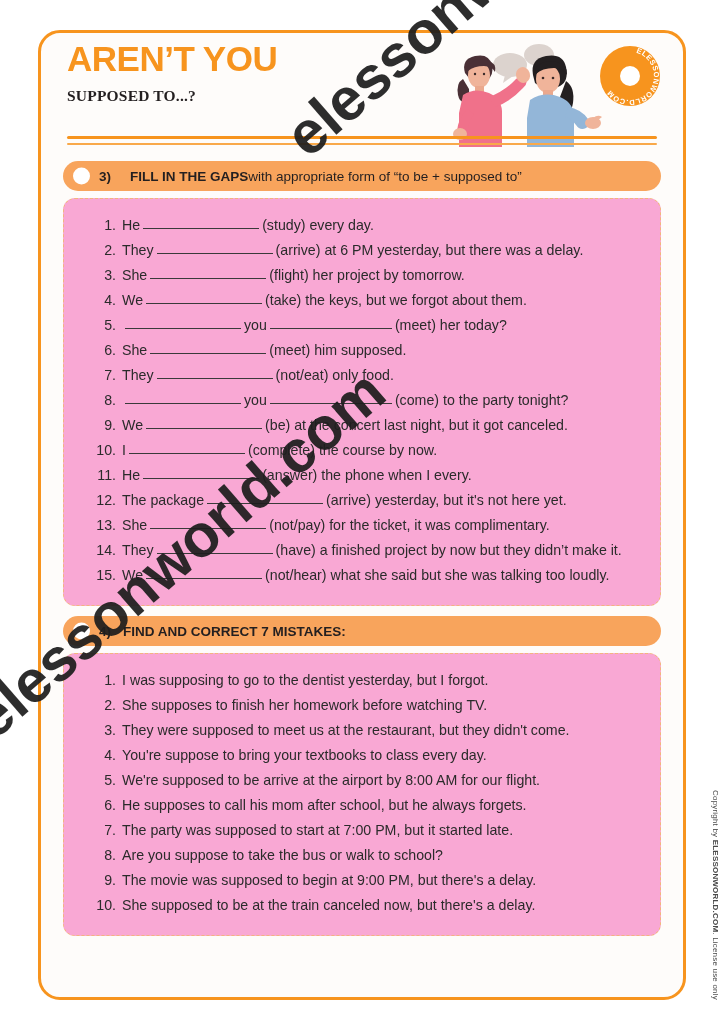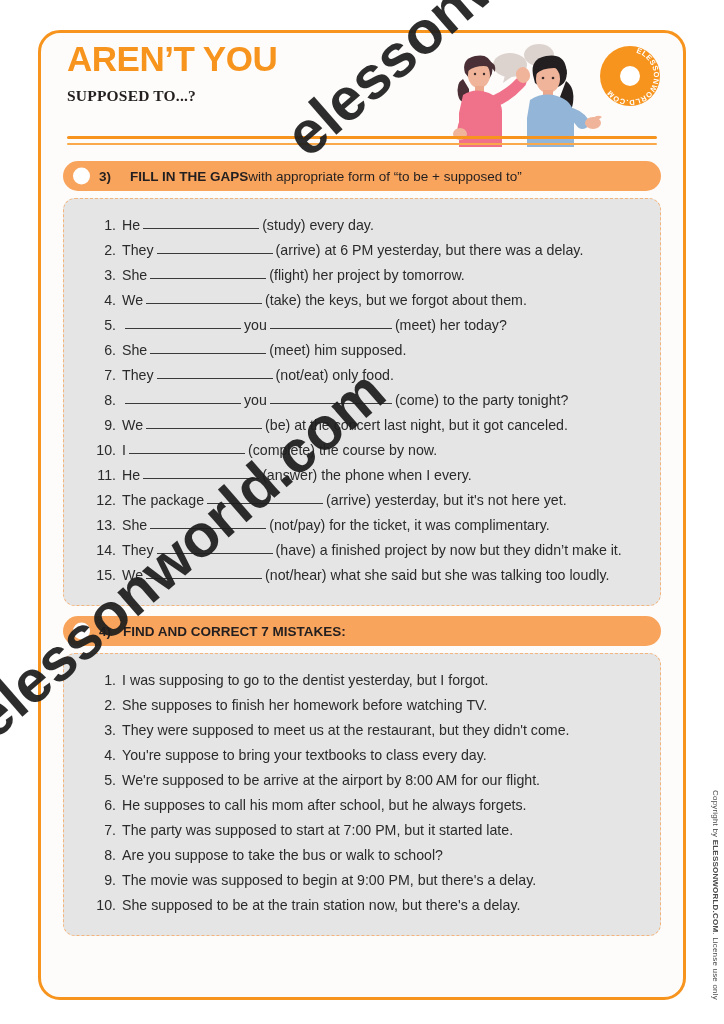--- a/index.html
+++ b/index.html
@@ -110,21 +110,21 @@
     background: #ffffff;
   }
   .sh-num { font-weight: bold; white-space: nowrap; }
   .sh-rest { font-weight: normal; white-space: nowrap; }
 
   .section-body {
     border: 1.3px dashed #F3B57E;
     border-radius: 12px;
     margin-top: 7px;
     padding: 15px 18px 16px 18px;
-    background: #e5e5e5;
+    background: #f9a8d4;
   }
 
   
   ol.ex-list {
     list-style: none;
     counter-reset: exitem;
   }
   ol.ex-list > li {
     counter-increment: exitem;
     position: relative;
@@ -288,21 +288,21 @@
       <ol class="ex-list">
         <li><span>I was supposing to go to the dentist yesterday, but I forgot.</span></li>
         <li><span>She supposes to finish her homework before watching TV.</span></li>
         <li><span>They were supposed to meet us at the restaurant, but they didn't come.</span></li>
         <li><span>You're suppose to bring your textbooks to class every day.</span></li>
         <li><span>We're supposed to be arrive at the airport by 8:00 AM for our flight.</span></li>
         <li><span>He supposes to call his mom after school, but he always forgets.</span></li>
         <li><span>The party was supposed to start at 7:00 PM, but it started late.</span></li>
         <li><span>Are you suppose to take the bus or walk to school?</span></li>
         <li><span>The movie was supposed to begin at 9:00 PM, but there's a delay.</span></li>
-        <li><span>She supposed to be at the train station now, but there's a delay.</span></li>
+        <li><span>She supposed to be at the train canceled now, but there's a delay.</span></li>
       </ol>
     </div>
   </div>
 
 </div>
 
 <div class="wm wm-1">elessonworld.com</div>
 <div class="wm wm-2">elessonworld.com</div>
 
 <div class="copyright"><span>Copyright by </span><b>ELESSONWORLD.COM</b><span>. License use only</span></div>

